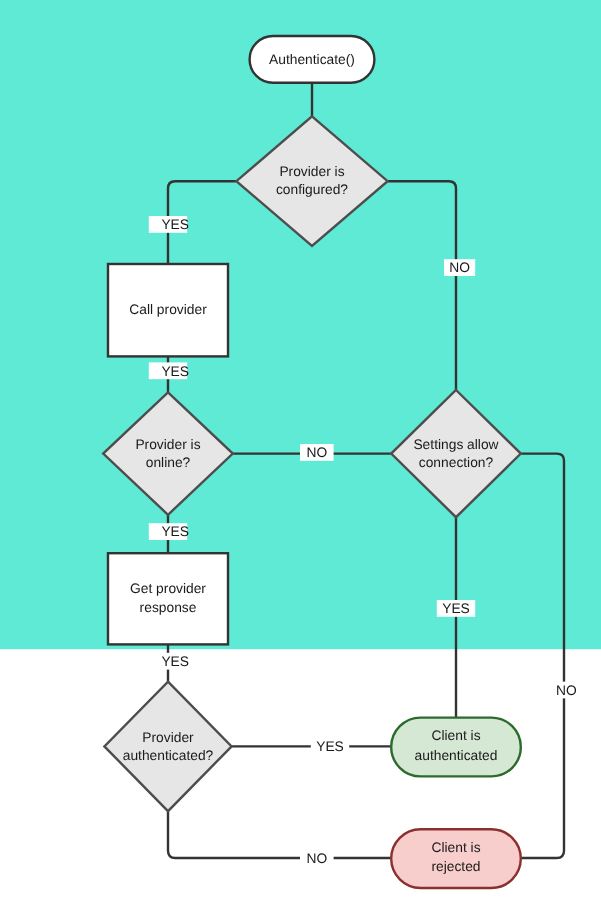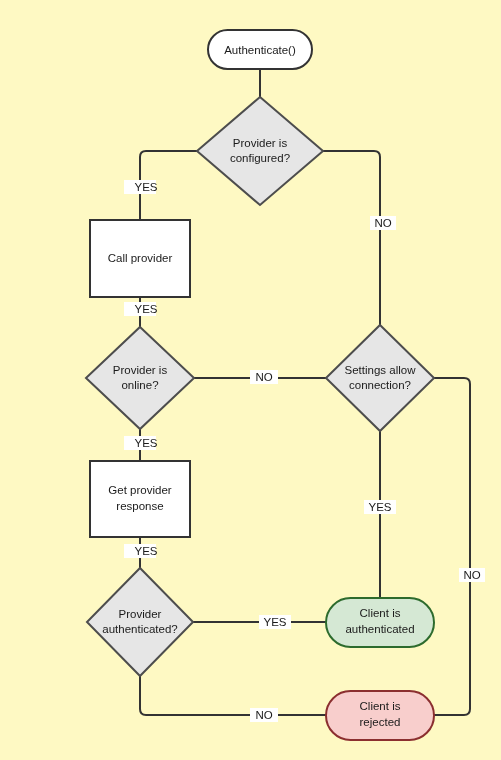--- a/index.html
+++ b/index.html
@@ -9,22 +9,22 @@
   }
   body {
     width: 501px;
     height: 760px;
     font-family: "Liberation Sans", "DejaVu Sans", sans-serif;
     overflow: hidden;
   }
   #flow-root {
     position: relative;
     width: 501px;
-    height: 760px;
-    background: #fef9c3;
+    height: 541px;
+    background: #5eead4;
   }
   svg#flowchart {
     display: block;
     width: 501px;
     height: 760px;
   }
   .edge-path {
     fill: none;
     stroke: #333333;
     stroke-width: 2;

